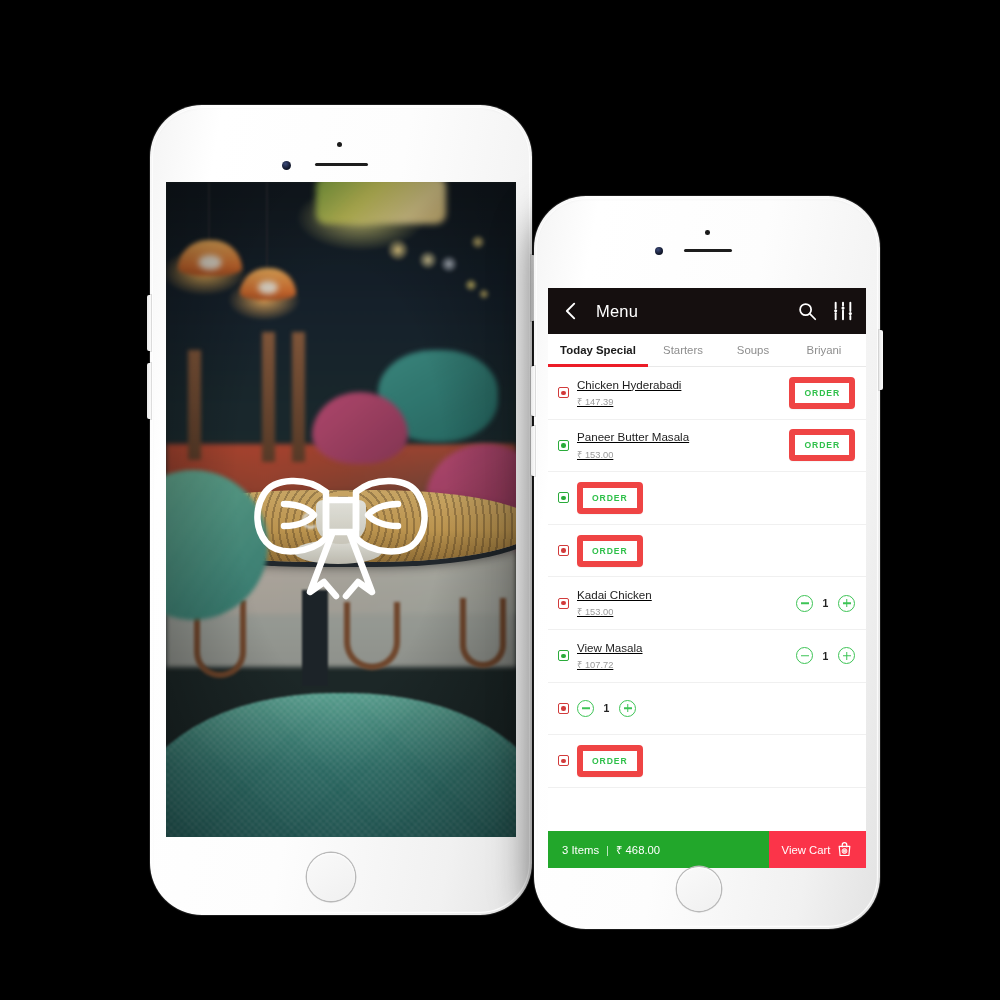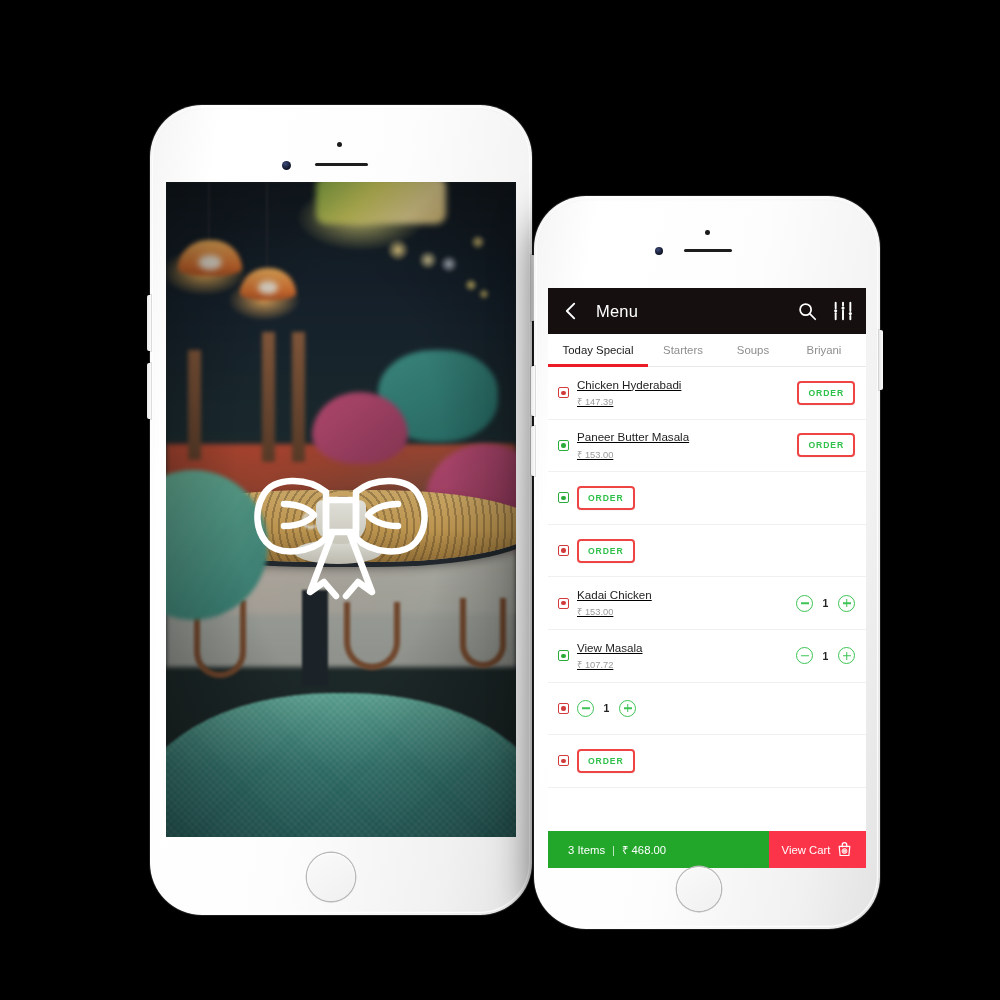--- a/index.html
+++ b/index.html
@@ -165,53 +165,53 @@
     display:flex; align-items:center; padding:0 12px; flex:0 0 auto; }
   .back-icon { width:22px; height:22px; flex:0 0 auto; cursor:pointer; }
   .appbar-title { font-size:16.5px; font-weight:400; margin-left:14px; letter-spacing:.2px; color:#fff; }
   .appbar-spacer { flex:1 1 auto; }
   .appbar-ico { width:22px; height:22px; margin-left:14px; cursor:pointer; }
 
   .tabs { height:33px; display:flex; align-items:stretch; background:#fff;
     border-bottom:1px solid #e9e9e9; flex:0 0 auto; position:relative; }
   .tab { display:flex; align-items:center; justify-content:center;
     font-size:11.4px; color:#8d8d8d; padding:0 2px; position:relative; cursor:pointer; white-space:nowrap; }
-  .tab.active { color:#1a1a1a; font-weight:400; }
+  .tab.active { color:#1a1a1a; font-weight:700; }
   .tab.active::after { content:""; position:absolute; left:0; right:0; bottom:-1px; height:3px; background:#ec1c27; }
   .tab:nth-child(1){ flex:0 0 100px; }
   .tab:nth-child(2){ flex:0 0 70px; }
   .tab:nth-child(3){ flex:0 0 70px; }
   .tab:nth-child(4){ flex:0 0 72px; }
 
   .list { flex:1 1 auto; overflow:hidden; background:#fff; }
   .row { height:52.6px; display:flex; align-items:center; padding:0 11px 0 10px;
     border-bottom:1px solid #f0f0f0; }
   .vi { width:11px; height:11px; border:1.4px solid #d23b3b; border-radius:2px;
     display:flex; align-items:center; justify-content:center; flex:0 0 auto; margin-right:8px; }
   .vi i { width:4.4px; height:4.4px; border-radius:50%; background:#d23b3b; display:block; }
   .vi.veg { border-color:#2aab3a; }
   .vi.veg i { background:#2aab3a; }
   .row-text { flex:1 1 auto; min-width:0;text-decoration:underline; }
   .row-name { font-size:11.6px; color:#1d1d1d; line-height:1.25; }
   .row-price { font-size:9.3px; color:#9a9a9a; margin-top:3px; }
-  .order-btn { flex:0 0 auto; border:2px solid #ef4444; background:#fff; border-radius:4px;
+  .order-btn { flex:0 0 auto; border:6px solid #ef4444; background:#fff; border-radius:4px;
     color:#2fc04a; font-size:8.6px; font-weight:700; letter-spacing:.9px;
     padding:5px 9px; cursor:pointer; box-shadow:0 1px 1px rgba(0,0,0,.04); }
   .stepper { flex:0 0 auto; display:flex; align-items:center; gap:9px; }
   .step-btn { width:17px; height:17px; border:1.4px solid #3dc455; border-radius:50%;
     position:relative; cursor:pointer; }
   .step-btn::before { content:""; position:absolute; left:50%; top:50%; transform:translate(-50%,-50%);
     width:8px; height:1.5px; background:#3dc455; }
   .step-btn.plus::after { content:""; position:absolute; left:50%; top:50%; transform:translate(-50%,-50%);
     width:1.5px; height:8px; background:#3dc455; }
   .qty { font-size:10.5px; color:#222; font-weight:700; min-width:7px; text-align:center; }
 
   .cartbar { flex:0 0 auto; height:37px; display:flex; align-items:stretch; }
   .cart-left { flex:1 1 auto; background:#22a72b; color:#fff; display:flex; align-items:center;
-    padding-left:20px; font-size:11.3px; gap:7px; cursor:pointer; }
+    padding-left:14px; font-size:11.3px; gap:7px; cursor:pointer; }
   .cart-sep { opacity:.75; }
   .cart-right { flex:0 0 97px; background:#fb3449; color:#fff; display:flex; align-items:center;
     justify-content:center; gap:6px; font-size:11.3px; cursor:pointer; }
   .bag-icon { width:17px; height:17px; flex:0 0 auto; }
 </style>
 </head>
 <body>
 
 <div id="stage">
 

